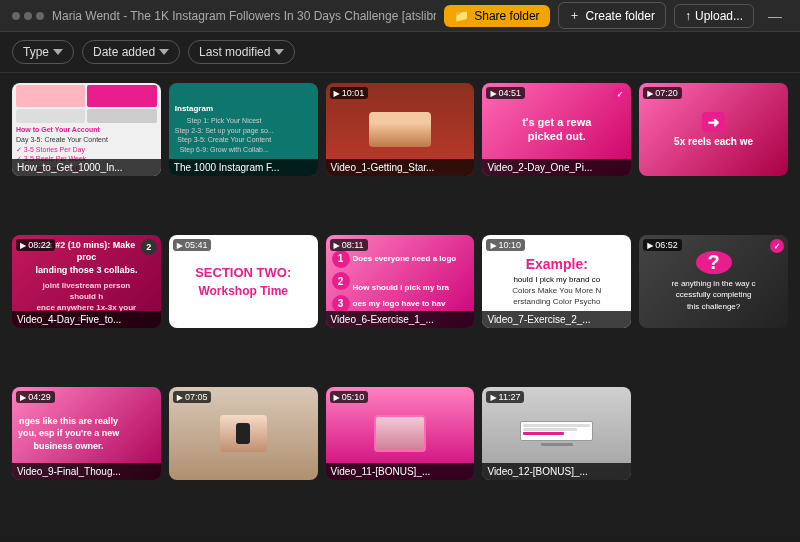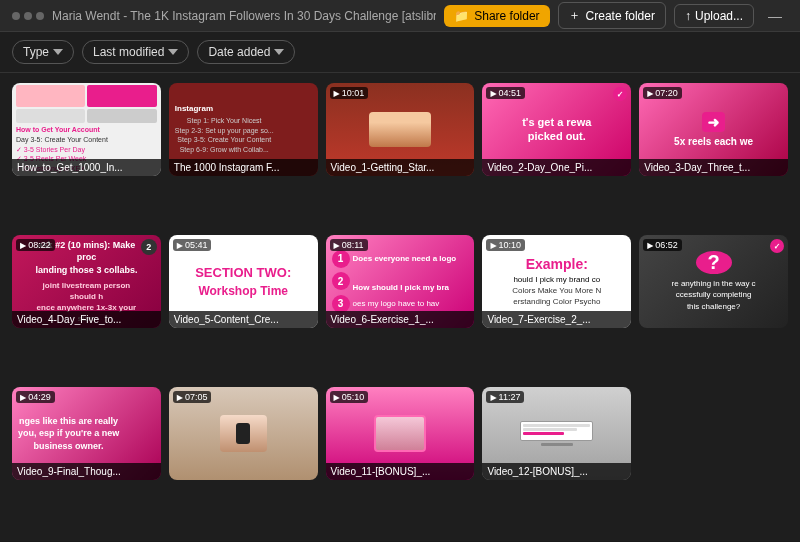--- a/index.html
+++ b/index.html
@@ -67,27 +67,27 @@
 </div>
 
 <div class="toolbar">
   <button class="filter-btn">
     <span>Type</span>
     <svg viewBox="0 0 10 6">
         <path d="M0 0l5 6 5-6z"></path>
       </svg>
   </button>
   <button class="filter-btn">
-    <span>Last modified</span>
+    <span>Date added</span>
     <svg viewBox="0 0 10 6">
         <path d="M0 0l5 6 5-6z"></path>
       </svg>
   </button>
   <button class="filter-btn">
-    <span>Date added</span>
+    <span>Last modified</span>
     <svg viewBox="0 0 10 6">
         <path d="M0 0l5 6 5-6z"></path>
       </svg>
   </button>
 </div>
 
 <div class="grid-container">
 
   <div class="thumb" style="background:#f0f0f0;">
     <div class="thumb-content" style="flex-direction:column; gap:2px; padding:4px;">
@@ -101,21 +101,21 @@
         <div style="color:#e91e8c;font-weight:700;">How to Get Your Account</div>
         <div>Day 3-5: Create Your Content</div>
         <div style="color:#e91e8c;">✓ 3-5 Stories Per Day</div>
         <div style="color:#e91e8c;">✓ 3-5 Reels Per Week</div>
         <div style="color:#e91e8c;">✓ Consistency is KEY</div>
       </div>
     </div>
     <div class="thumb-label">How_to_Get_1000_In...</div>
   </div>
 
-  <div class="thumb" style="background:#7f1d1d;">
+  <div class="thumb" style="background:#0f766e;">
     <div class="thumb-content" style="flex-direction:column; align-items:flex-start; padding:6px;">
       <div style="font-size:8px;color:#fff;font-weight:700;margin-bottom:3px;">Instagram</div>
       <div style="font-size:7px;color:#ccc;line-height:1.4;">
         <div>Step 1: Pick Your Nicest</div>
         <div>Step 2-3: Set up your page so...</div>
         <div>Step 3-5: Create Your Content</div>
         <div>Step 6-9: Grow with Collab...</div>
       </div>
     </div>
     <div class="thumb-label">The 1000 Instagram F...</div>
@@ -150,21 +150,20 @@
   <div class="thumb" style="background:linear-gradient(135deg,#ff69b4,#aa0044);">
     <div class="thumb-duration">
       <span class="play-icon">▶</span> 07:20
     </div>
     <div class="thumb-content">
       <div style="text-align:center;">
         <div style="background:#e91e8c;color:#fff;font-size:14px;font-weight:900;padding:2px 6px;border-radius:4px;display:inline-block;">➜</div>
         <div style="color:#fff;font-size:10px;font-weight:700;margin-top:4px;">5x reels each we</div>
       </div>
     </div>
-    <div class="thumb-label">Video_3-Day_Three_t...</div>
   </div>
 
   <div class="thumb" style="background:linear-gradient(135deg,#c2185b,#880040);">
     <div class="thumb-duration">
       <span class="play-icon">▶</span> 08:22
     </div>
     <div class="thumb-badge" style="right:4px;top:4px;background:#333;width:16px;height:16px;border-radius:50%;display:flex;align-items:center;justify-content:center;position:absolute;">
       <span style="color:#fff;font-size:9px;font-weight:700;">2</span>
     </div>
     <div class="thumb-content">
@@ -183,39 +182,38 @@
       <span class="play-icon">▶</span> 05:41
     </div>
     <div class="thumb-content" style="flex-direction:column;">
       <div style="color:#e91e8c;font-size:13px;font-weight:900;text-align:center;line-height:1.2;">
         SECTION TWO:
       </div>
       <div style="color:#e91e8c;font-size:12px;font-weight:700;text-align:center;margin-top:4px;">
         Workshop Time
       </div>
     </div>
-    <div class="thumb-label">Video_5-Content_Cre...</div>
   </div>
 
   <div class="thumb" style="background:linear-gradient(135deg,#ff80c0,#cc0077);">
     <div class="thumb-duration">
       <span class="play-icon">▶</span> 08:11
     </div>
     <div class="thumb-content" style="flex-direction:column;gap:3px;align-items:flex-start;padding:6px;">
       <div style="display:flex;align-items:center;gap:3px;">
         <div class="circle-num">1</div>
         <div style="color:#fff;font-size:8px;font-weight:700;">Does everyone need a logo</div>
       </div>
       <div style="display:flex;align-items:center;gap:3px;">
         <div class="circle-num">2</div>
         <div style="color:#fff;font-size:8px;font-weight:600;margin-top:12px;">How should I pick my bra</div>
       </div>
       <div style="display:flex;align-items:center;gap:3px;">
         <div class="circle-num">3</div>
-        <div style="color:#fff;font-size:8px;font-weight:400;">oes my logo have to hav</div>
+        <div style="color:#fff;font-size:8px;font-weight:700;">oes my logo have to hav</div>
       </div>
     </div>
     <div class="thumb-label">Video_6-Exercise_1_...</div>
   </div>
 
   <div class="thumb" style="background:#ffffff;">
     <div class="thumb-duration" style="background:rgba(0,0,0,0.6);">
       <span class="play-icon">▶</span> 10:10
     </div>
     <div class="thumb-content" style="flex-direction:column;gap:2px;">

